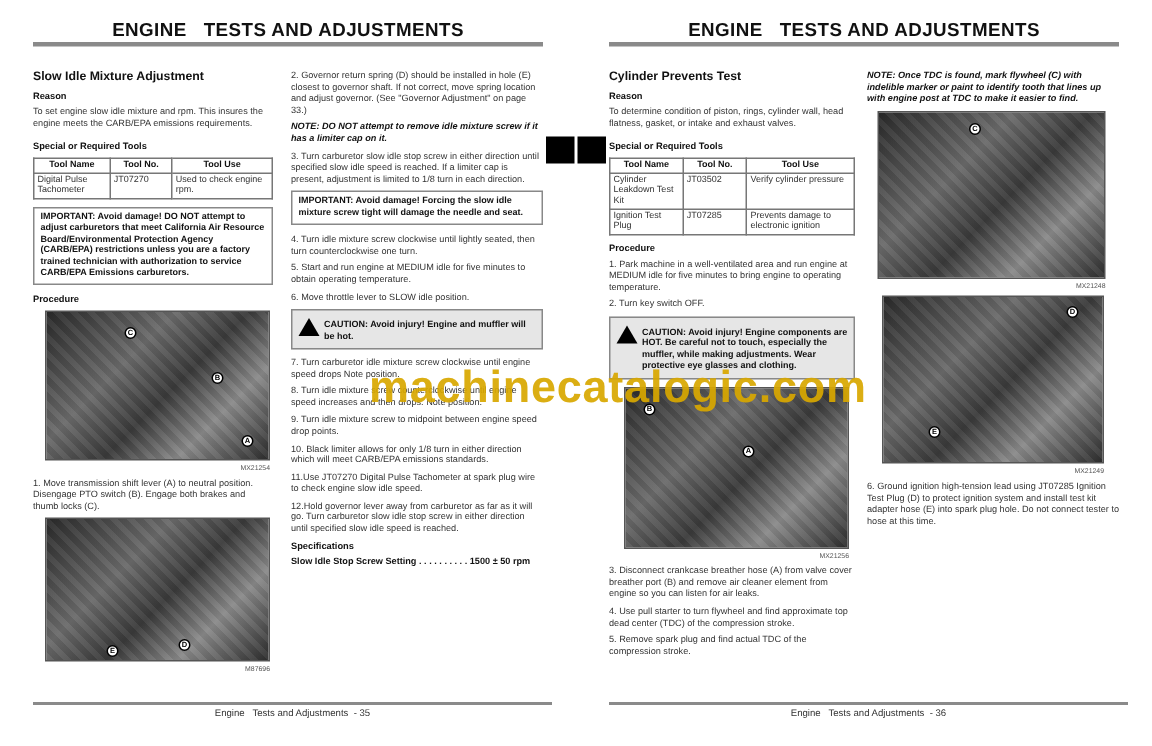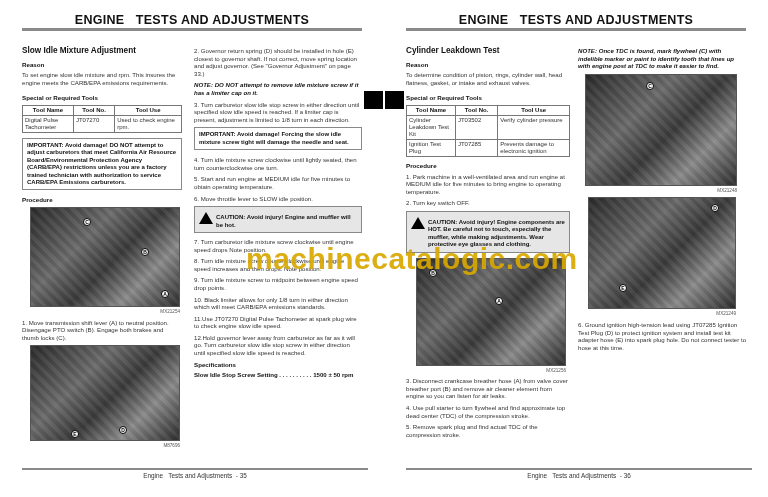--- a/index.html
+++ b/index.html
@@ -105,21 +105,21 @@
 </div>
 
 <div class="black-tab" style="left:364px; top:91px; width:19px; height:18px;"></div>
 <div class="black-tab" style="left:385px; top:91px; width:19px; height:18px;"></div>
 
 <div class="page right">
   <div class="page-title">ENGINE   TESTS AND ADJUSTMENTS</div>
   <div class="title-rule"></div>
 
   <div class="col c1" style="width:164px;">
-    <h2 class="sec">Cylinder Leakdown Test</h2>
+    <h2 class="sec">Cylinder Prevents Test</h2>
     <h3 class="sub">Reason</h3>
     <p>To determine condition of piston, rings, cylinder wall, head flatness, gasket, or intake and exhaust valves.</p>
     <h3 class="sub" style="margin-top:8px;">Special or Required Tools</h3>
     <table class="tools">
       <tbody>
           <tr>
         <th style="width:30%">Tool Name</th>
         <th style="width:26%">Tool No.</th>
         <th>Tool Use</th>
       </tr>

